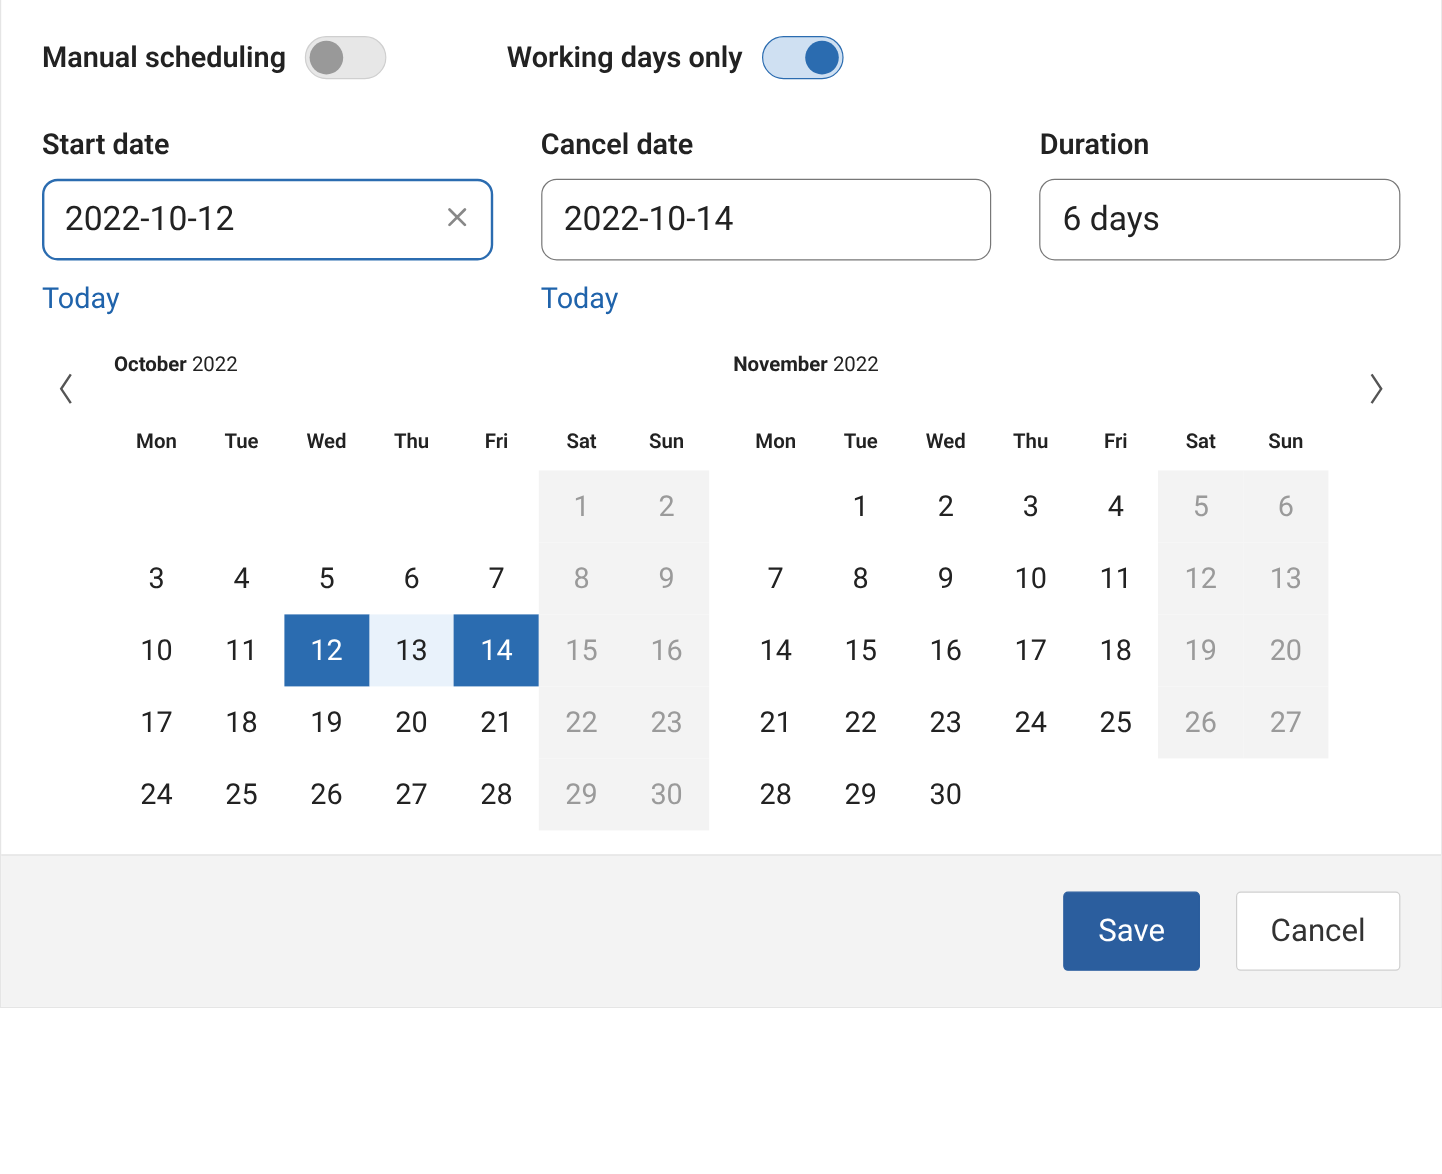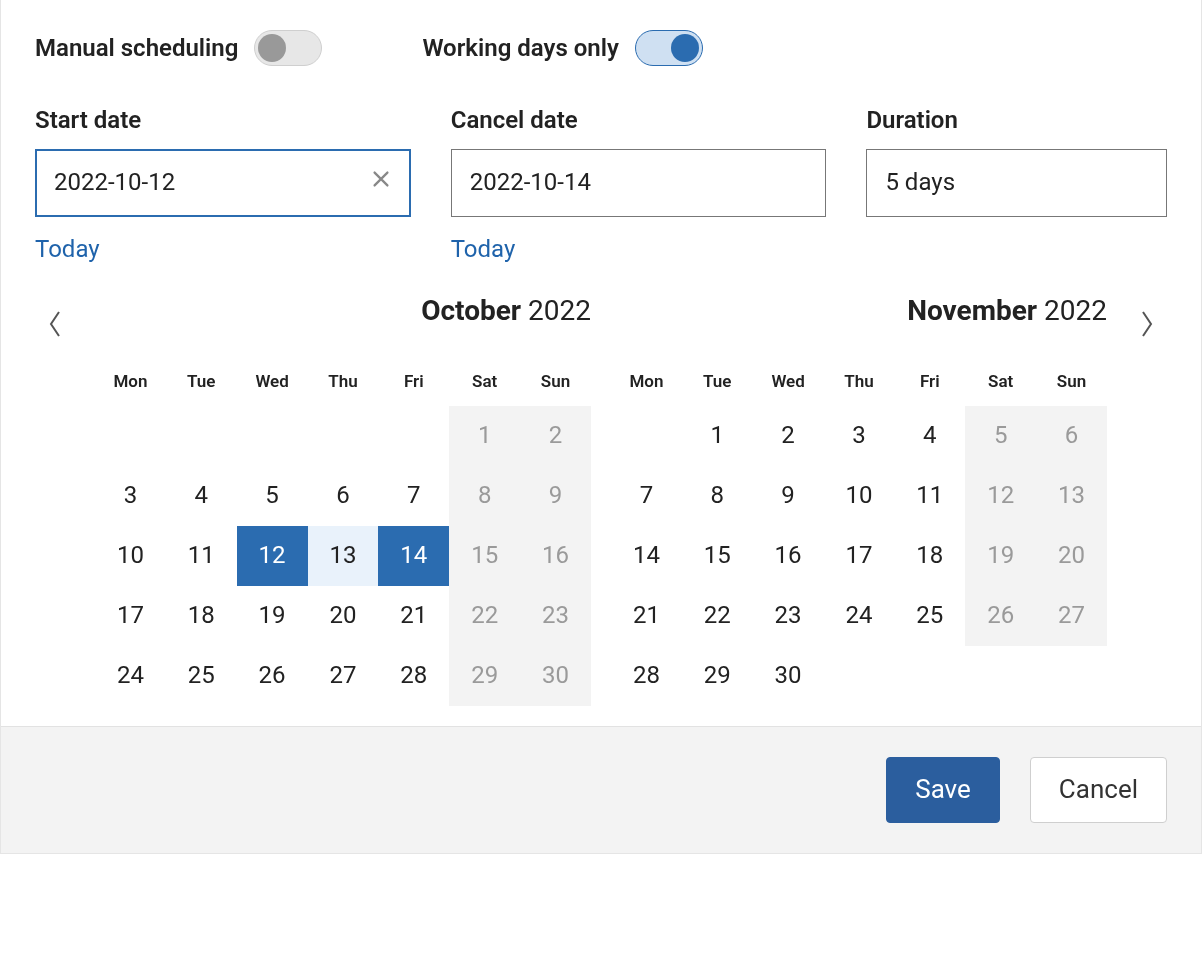--- a/index.html
+++ b/index.html
@@ -46,35 +46,35 @@
     background: #999;
   }
   .switch.on { background: #cfe0f2; border-color: var(--accent); }
   .switch.on .knob { left: auto; right: 3px; background: var(--accent); }
 
   
   .fields { display: grid; grid-template-columns: 1fr 1fr 0.8fr; gap: 40px; margin-bottom: 20px; }
   .field-label { font-weight: 600; font-size: 24px; margin-bottom: 14px; }
   .input {
     display: flex; align-items: center; justify-content: space-between;
-    border: 1px solid #777; border-radius: 0;
-    padding: 0 18px; height: 68px; font-size: 24px;
+    border: 1px solid #777; border-radius: 13px;
+    padding: 0 18px; height: 68px; font-size: 28px;
   }
   .input.focused { border: 2px solid var(--border-focus); padding: 0 17px; }
   .input .clear-icon { color: #888; cursor: pointer; }
   .field-link { color: var(--link); margin-top: 18px; font-size: 24px; cursor: pointer; }
 
   
   .calendars { display: flex; align-items: flex-start; gap: 20px; margin-top: 30px; }
   .nav-arrow {
     width: 40px; height: 60px; display: flex; align-items: center; justify-content: center;
     cursor: pointer; color: #555; font-size: 28px;
   }
   .month { flex: 1; }
-  .month-title { text-align: right; font-size: 28px; margin-bottom: 30px; }
+  .month-title { text-align: left; font-size: 17px; margin-bottom: 30px; }
   .month-title .mname { font-weight: 700; }
   .month-title .myear { font-weight: 400; }
   table.cal { width: 100%; border-collapse: collapse; table-layout: fixed; }
   table.cal th {
     font-weight: 600; font-size: 17px; padding: 14px 0;
   }
   table.cal td {
     text-align: center; font-size: 24px; height: 60px;
     padding: 0;
   }
@@ -140,21 +140,21 @@
         <div class="field-label">Cancel date</div>
         <div class="input">
           <span>2022-10-14</span>
         </div>
         <div class="field-link">Today</div>
       </div>
 
       <div>
         <div class="field-label">Duration</div>
         <div class="input">
-          <span>5 days</span>
+          <span>6 days</span>
         </div>
       </div>
     </div>
 
     <div class="calendars">
       <div class="nav-arrow">
         <svg class="chev" viewBox="0 0 16 28">
             <path d="M12 2 L4 14 L12 26" stroke="#555" stroke-width="2" fill="none"></path>
           </svg>
       </div>

